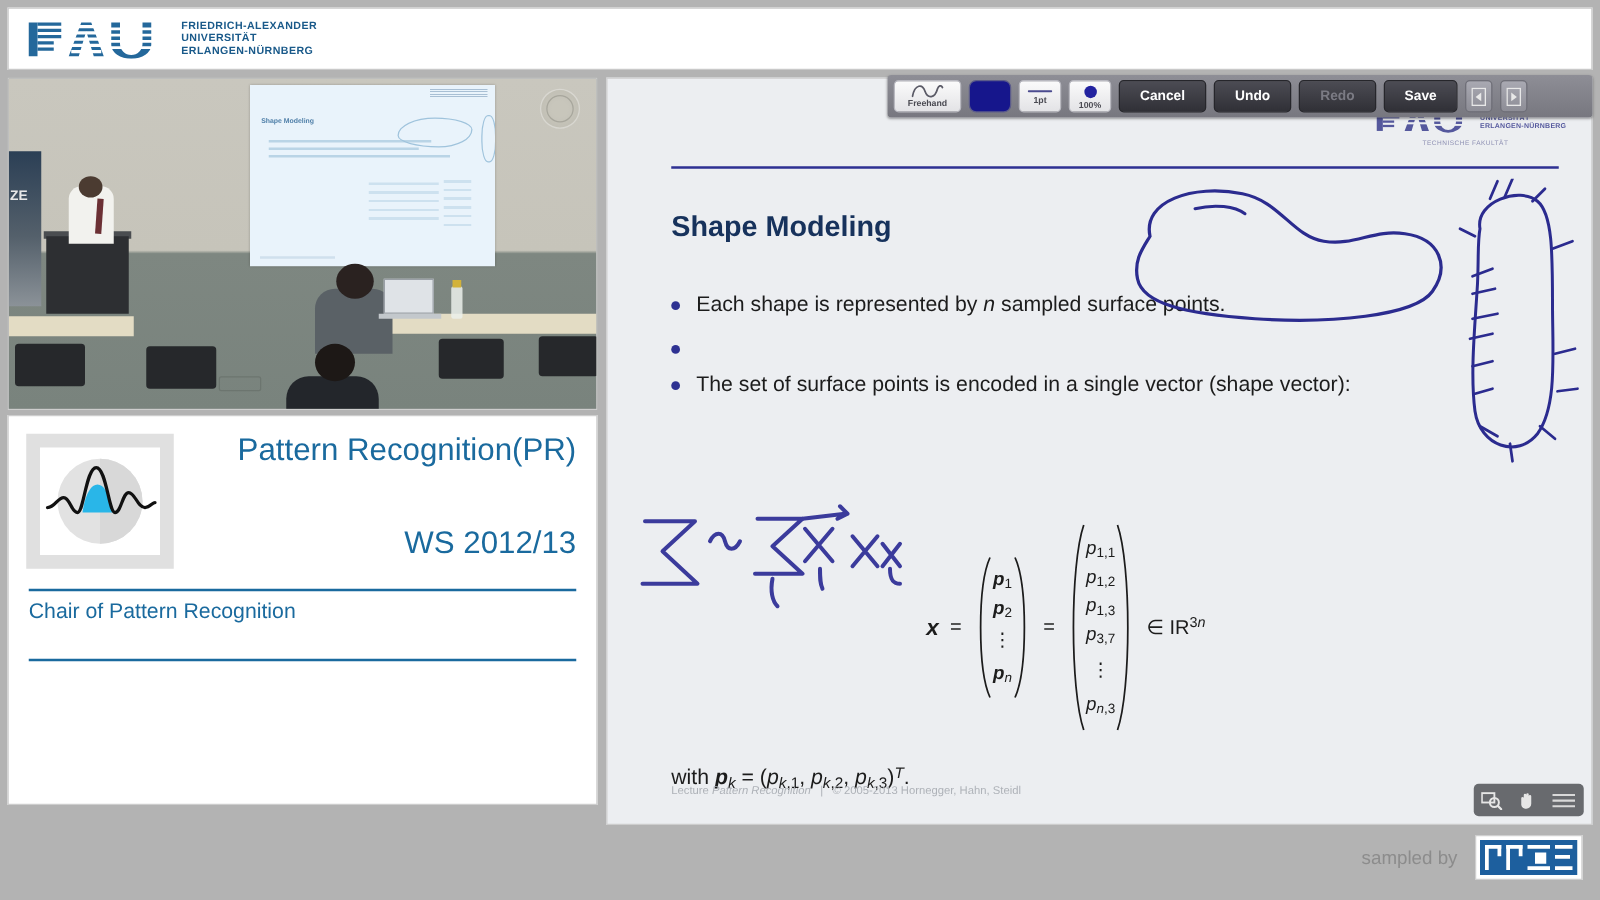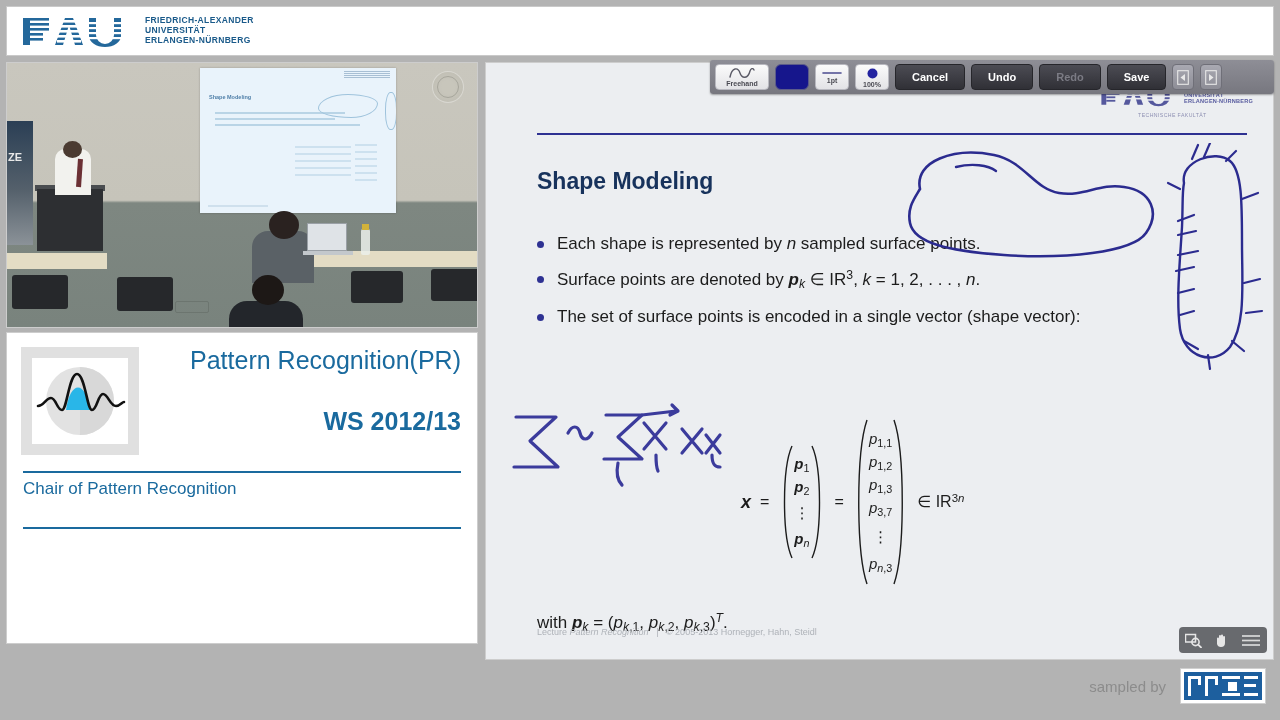--- a/index.html
+++ b/index.html
@@ -96,21 +96,21 @@
   
   .info-panel {
     position:absolute; left:6px; top:332px; width:472px; height:312px;
     background:#ffffff; border:1px solid #cdcdcd;
   }
   .info-top { display:flex; align-items:flex-start; padding:14px 14px 0 14px;}
   .pr-logo { width:118px; height:108px; background:#e0e0e0; padding:11px; flex:none;}
   .pr-logo-inner { width:96px; height:86px; background:#ffffff; position:relative; overflow:hidden;}
   .pr-course { flex:1; text-align:right; padding-right:2px;}
   .pr-title { font-size:25px; color:#1a6a9e; line-height:1.05; }
-  .pr-term { font-size:25px; color:#1a6a9e; margin-top:34px;font-weight:bold; }
+  .pr-term { font-size:25px; color:#1a6a9e; margin-top:47px; }
   .hr-blue { height:2px; background:#1a6a9e; margin:16px 16px 0 16px;}
   .prof-name { font-size:28px; color:#1a6a9e; padding:14px 16px 0 16px; letter-spacing:-.2px;}
   .prof-chair { font-size:17px; color:#1a6a9e; padding:6px 16px 0 16px;}
 
   
   .slide-panel {
     position:absolute; left:485px; top:62px; width:789px; height:598px;
     background:#eceef1; border:1px solid #cdcdcd; overflow:hidden;
   }
   .slide-fau { position:absolute; right:18px; top:20px; text-align:left; opacity:.85;}
@@ -320,21 +320,20 @@
     <div class="rule-top"></div>
     <div class="slide-title">Shape Modeling</div>
 
     <div class="bullets">
       <div class="bullet">
         <div class="bdot"></div>
         <div class="btxt">Each shape is represented by <i>n</i> sampled surface points.</div>
       </div>
       <div class="bullet">
         <div class="bdot"></div>
-        <div class="btxt">Surface points are denoted by <b>p</b><span class="sub"><i>k</i></span> ∈ IR<span class="sup">3</span>, <i>k</i> = 1, 2, . . . , <i>n</i>.</div>
       </div>
       <div class="bullet">
         <div class="bdot"></div>
         <div class="btxt">The set of surface points is encoded in a single vector (shape vector):</div>
       </div>
     </div>
 
     <div class="formula">
       <span style="font-weight:bold;font-style:italic;font-size:18px">x</span>
       <span>=</span>

